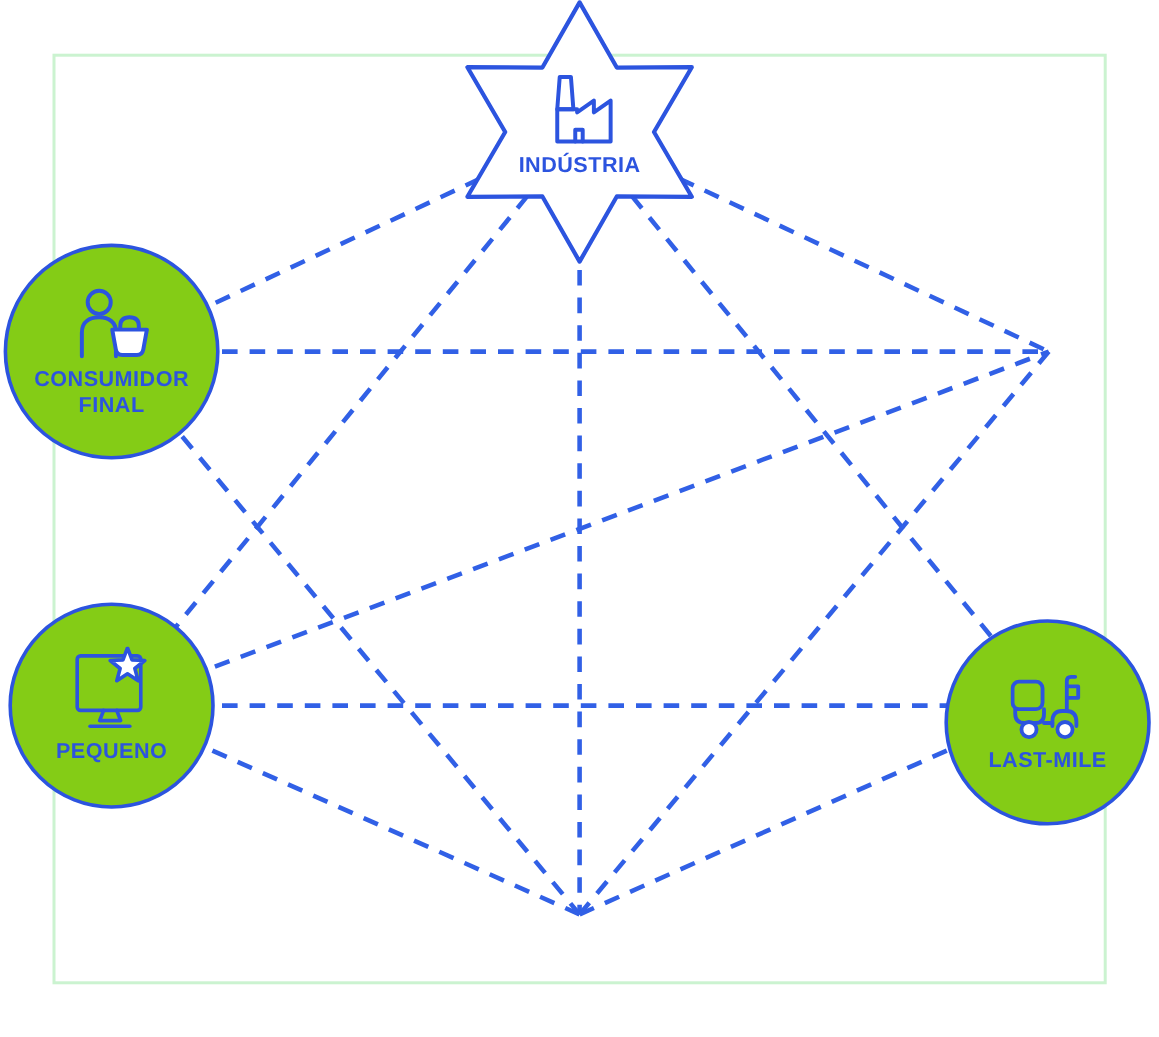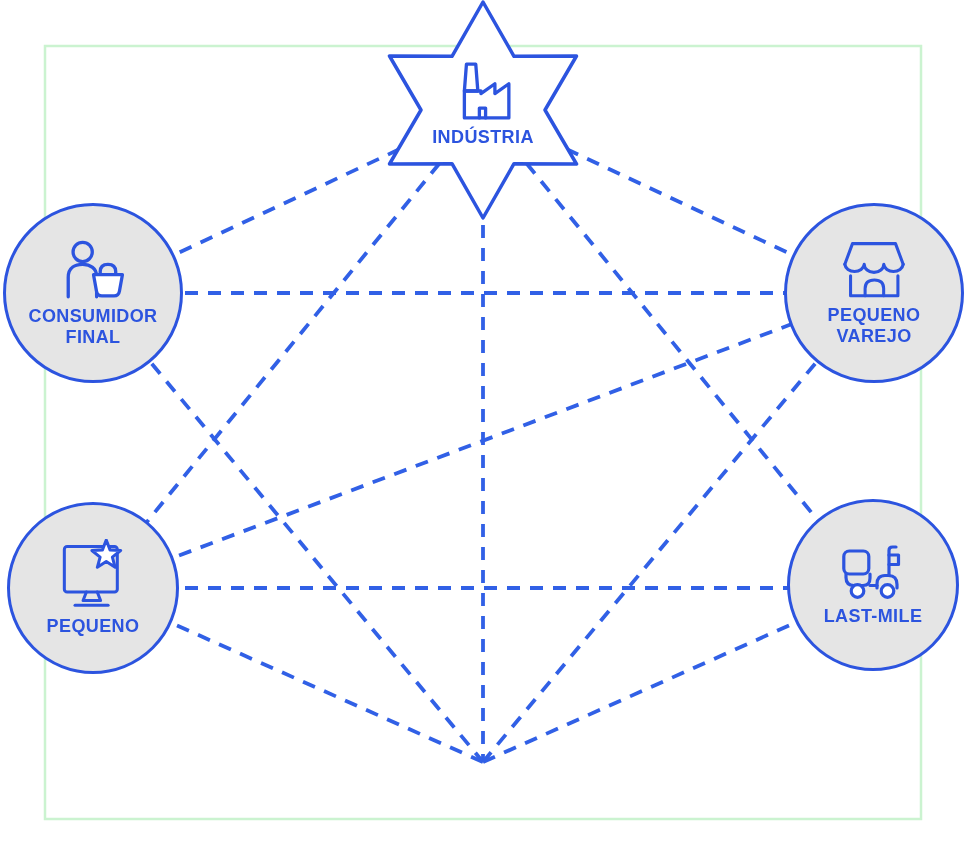--- a/index.html
+++ b/index.html
@@ -8,30 +8,30 @@
     --green:#CBF3D0;
   }
   html,body{margin:0;padding:0;background:#fff;}
   body{width:966px;height:864px;overflow:hidden;font-family:"Liberation Sans",sans-serif;}
   .canvas{position:relative;width:966px;height:864px;background:#fff;}
   svg.bg{position:absolute;left:0;top:0;}
   .edge{stroke:var(--line);stroke-width:3.8;stroke-dasharray:13 10;fill:none;}
   .frame{fill:none;stroke:var(--green);stroke-width:2.5;}
   .node{position:absolute;display:flex;flex-direction:column;align-items:center;justify-content:center;
         text-align:center;color:var(--blue);}
-  .node.circle{background:#e5e5e5;border:3px solid var(--blue);border-radius:50%;box-sizing:border-box;}
+  .node.circle{background:#84cc16;border:3px solid var(--blue);border-radius:50%;box-sizing:border-box;}
   .label{font-size:18px;font-weight:bold;line-height:21px;letter-spacing:.4px;max-width:152px;margin-top:7px;color:var(--blue);}
   .icon{display:block;}
   .icon path,.icon rect,.icon circle{stroke:var(--blue);stroke-width:3.2;fill:none;stroke-linecap:round;stroke-linejoin:round;}
   .icon .wfill{fill:#fff;}
   
   #n-consumidor{left:3px;top:203px;width:180px;height:180px;}
   #n-pequeno{left:784px;top:203px;width:180px;height:180px;}
   #n-canais{left:7px;top:502px;width:172px;height:172px;}
-  #n-lastmile{left:787px;top:499px;width:172px;height:172px;}
+  #n-lastmile{left:787px;top:516px;width:172px;height:172px;}
   #n-distribuidor{left:394px;top:673px;width:178px;height:178px;}
   #n-industria{left:372px;top:0px;width:222px;height:222px;background:transparent;}
   #n-industria .content{position:relative;display:flex;flex-direction:column;align-items:center;transform:translateY(-6px);}
   .starshape{position:absolute;left:0;top:0;}
   .starshape path{fill:#fff;stroke:var(--blue);stroke-width:3.5;stroke-linejoin:round;}
 </style>
 </head>
 <body>
 
 <div class="canvas">
@@ -71,29 +71,20 @@
   <div class="node circle" id="n-consumidor">
     <svg class="icon" width="64" height="60" viewBox="0 0 62 58">
       <path d="M7,56 V37 C7,27.5 14,24.5 21,24.5 C28.5,24.5 34.5,28.5 34.5,36 V56"></path>
       <circle cx="21" cy="12.5" r="9.3"></circle>
       <path d="M38,34 V31.5 Q38,24.5 45.5,24.5 Q53,24.5 53,31.5 V34"></path>
       <path class="wfill" d="M31.5,34.5 H59.5 L56.6,50.5 Q55.8,55 51.4,55 H39.6 Q35.2,55 34.4,50.5 Z"></path>
     </svg>
     <span class="label">CONSUMIDOR FINAL</span>
   </div>
 
-  <div class="node circle" id="n-pequeno">
-    <svg class="icon" width="66" height="58" viewBox="0 0 69 60">
-      <path d="M12,3.5 H57 L65,25 M4,25 L12,3.5"></path>
-      <path d="M4,25 A10.2,8.5 0 0 0 24.3,25 A10.2,8.5 0 0 0 44.7,25 A10.2,8.5 0 0 0 65,25"></path>
-      <path d="M10,37 V58 H59.5 V37"></path>
-      <path d="M25.2,58 V50.5 Q25.2,41.5 34.9,41.5 Q44.6,41.5 44.6,50.5 V58"></path>
-    </svg>
-    <span class="label">PEQUENO VAREJO</span>
-  </div>
 
   <div class="node circle" id="n-canais">
     <svg class="icon" width="62" height="70" viewBox="0 0 64 74">
       <rect x="1.7" y="8" width="56" height="48" rx="3"></rect>
       <path d="M25,56 L21.5,65 H40 L36.5,56"></path>
       <path d="M13,70 H48"></path>
       <path class="wfill" d="M46,1 L42,11.5 L30.8,12.1 L39.5,19.1 L36.6,29.9 L46,23.8 L55.4,29.9 L52.5,19.1 L61.2,12.1 L50,11.5 Z"></path>
     </svg>
     <span class="label">PEQUENO</span>
   </div>

